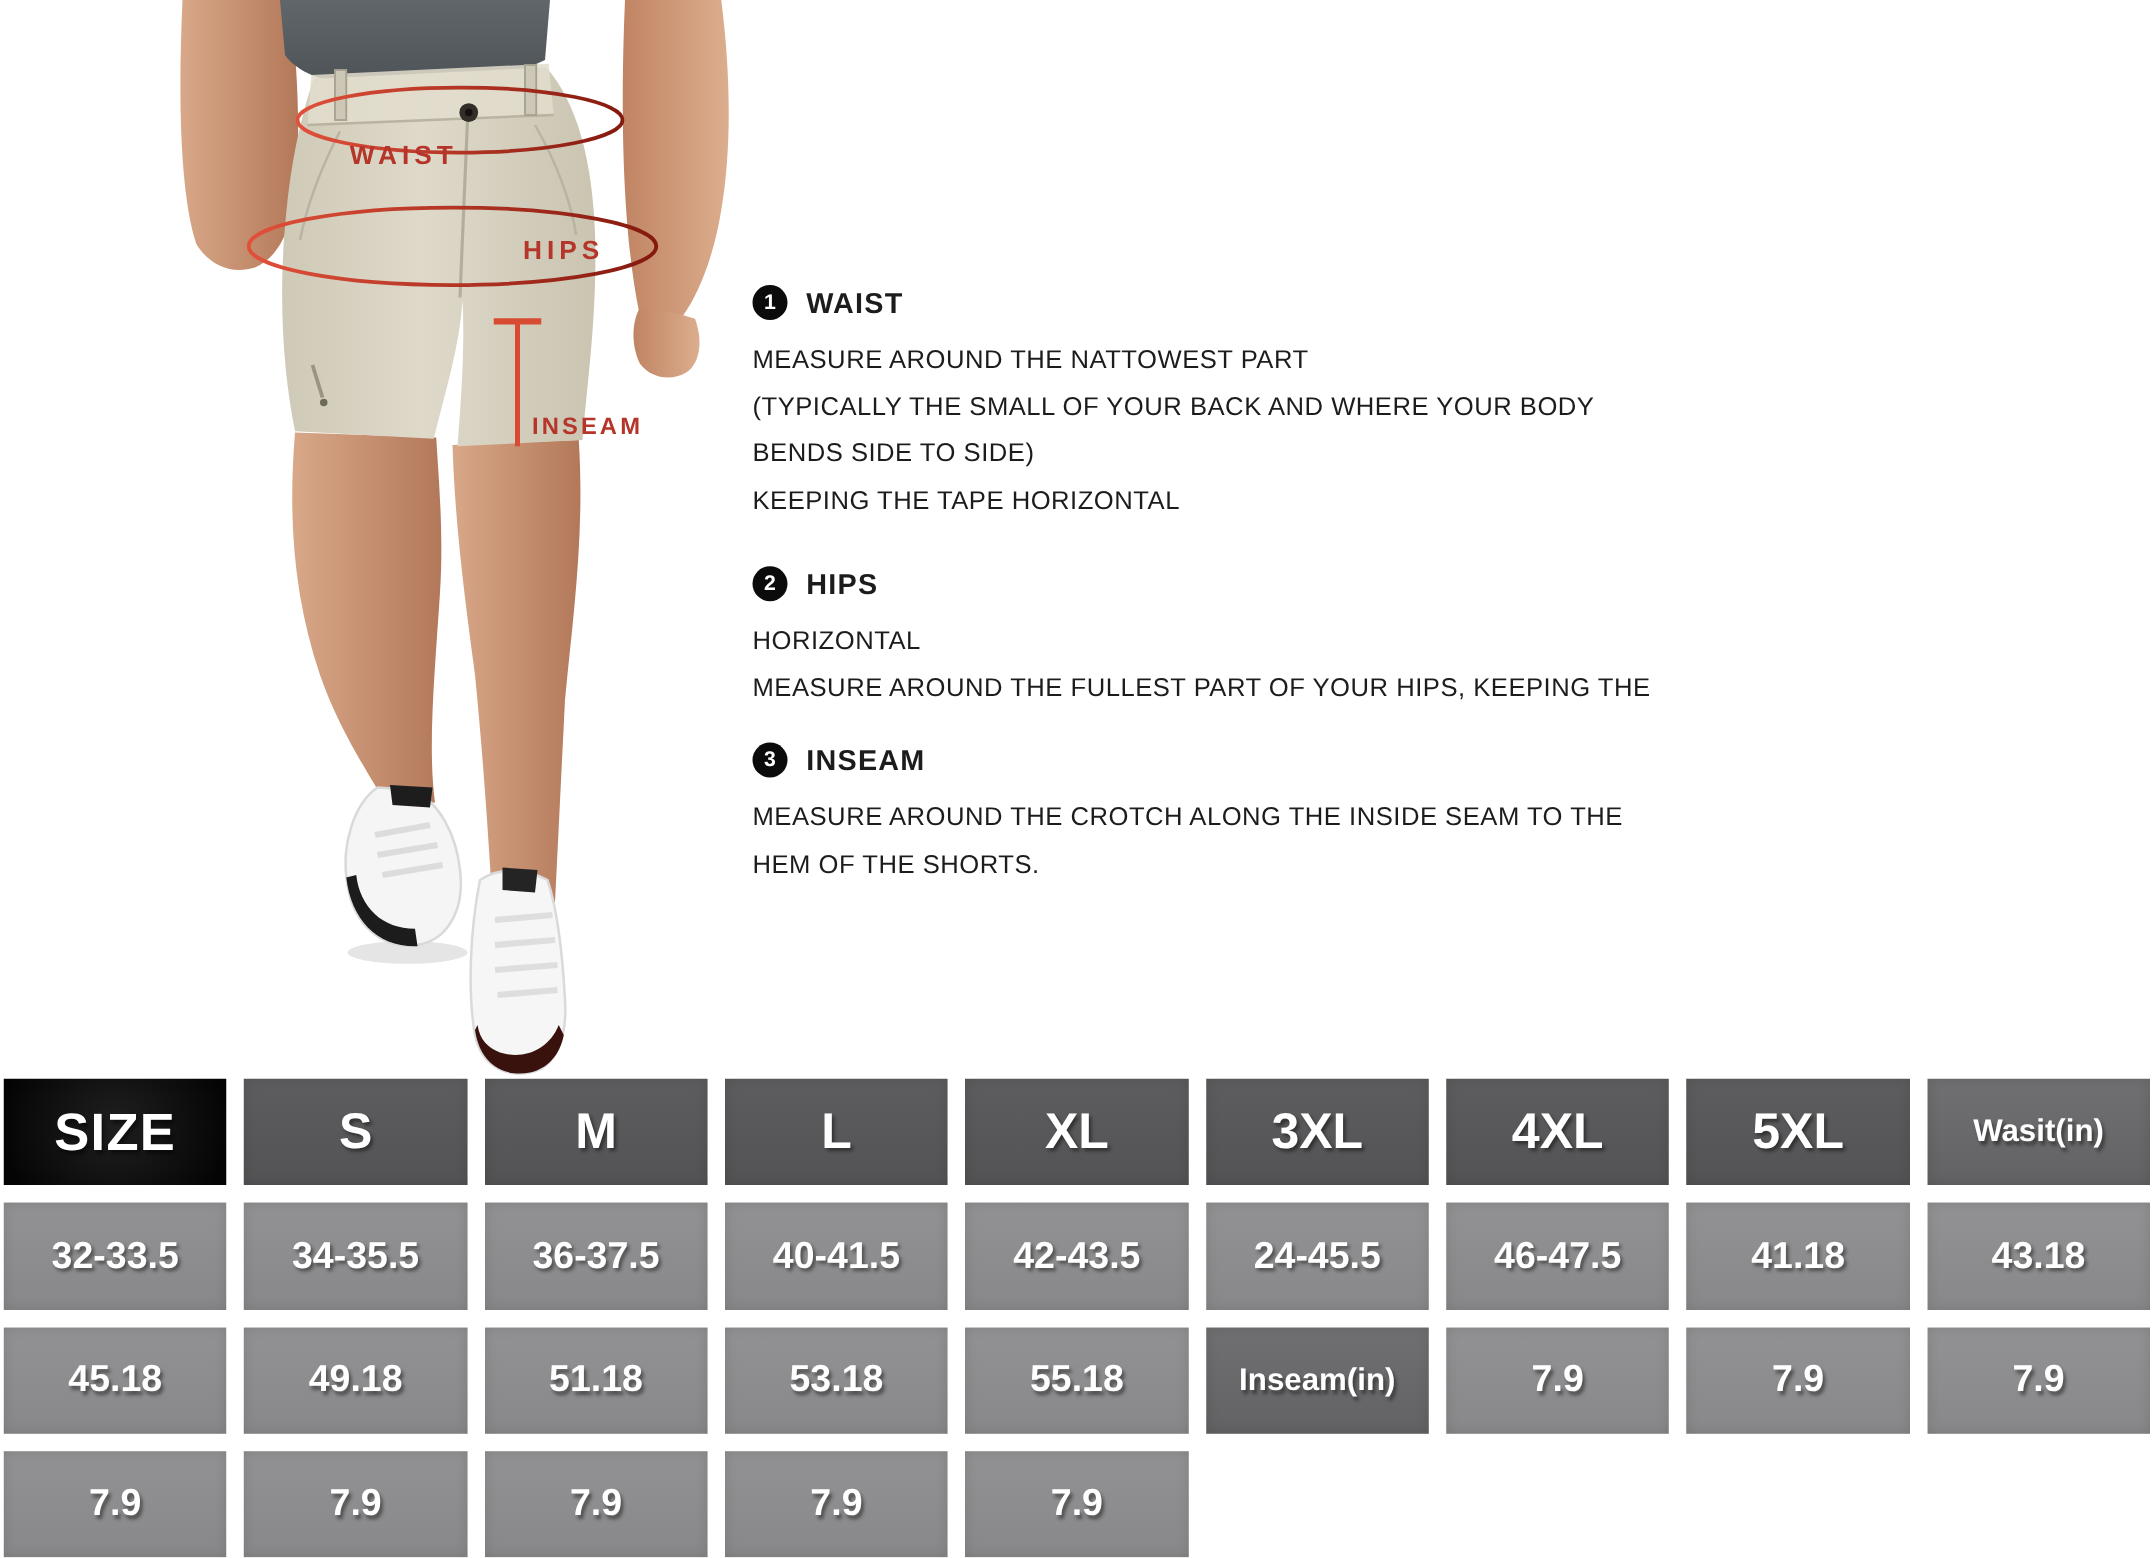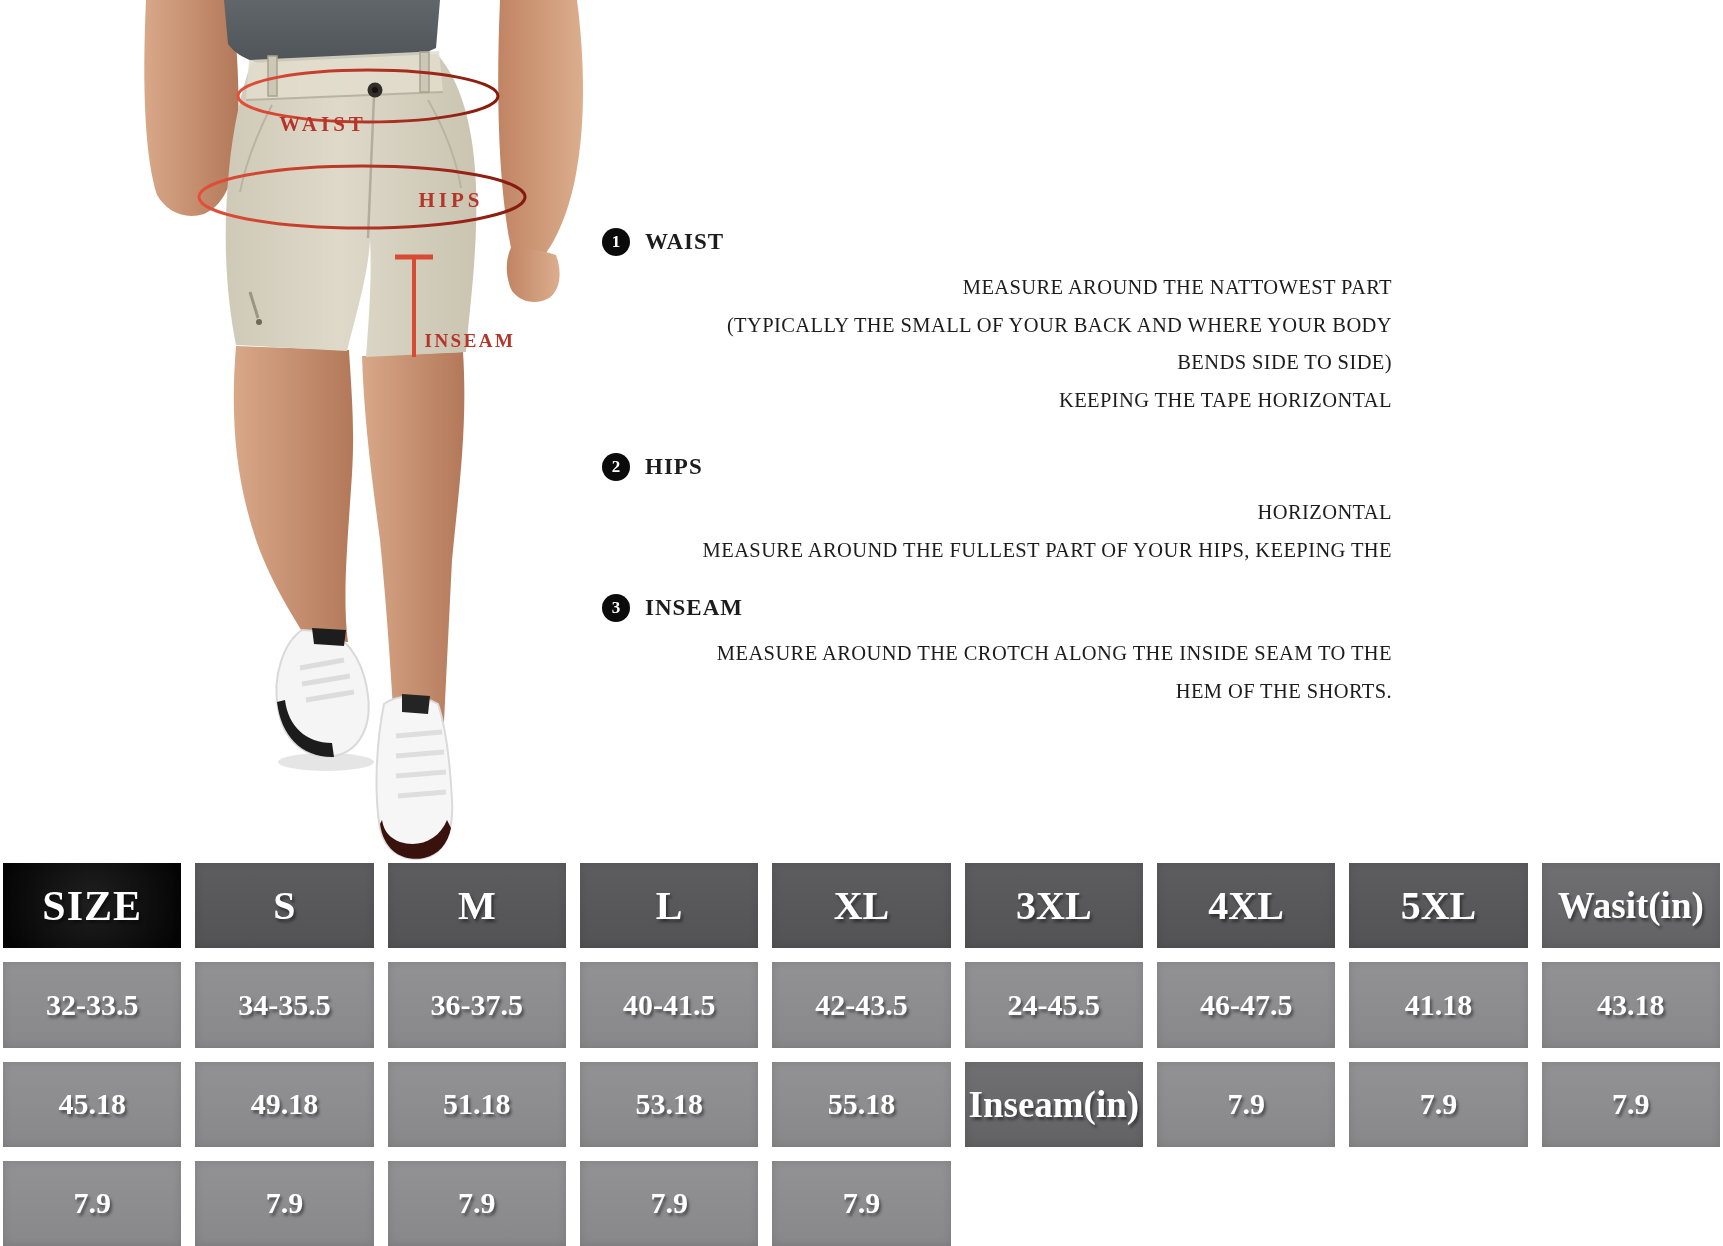--- a/index.html
+++ b/index.html
@@ -1,50 +1,50 @@
 <!DOCTYPE html>
 <html><head>
 <meta charset="utf-8">
 <style>
   html,body { margin:0; padding:0; background:#ffffff; }
   #canvas {
     position:relative; width:1723px; height:1246px; background:#ffffff;
-    overflow:hidden; font-family:Liberation Serif, serif;
+    overflow:hidden; font-family:Liberation Sans, sans-serif;
   }
 
   
   #figure-svg { position:absolute; left:0; top:0; }
 
   
   .guide-section { position:absolute; left:602px; width:790px; color:#1c1c1c; }
   .sec-head { display:flex; align-items:center; gap:15px; margin-bottom:13px; }
   .bullet {
     width:28px; height:28px; border-radius:50%; background:#0b0b0b; color:#ffffff;
     display:flex; align-items:center; justify-content:center;
     font-size:17px; font-weight:bold; flex:0 0 28px;
   }
   .sec-title { font-size:23px; font-weight:bold; letter-spacing:1px; }
-  .sec-line { font-size:20.5px; line-height:37.5px; letter-spacing:0.4px; white-space:nowrap;text-align:right; }
+  .sec-line { font-size:20.5px; line-height:37.5px; letter-spacing:0.4px; white-space:nowrap; }
 
   
   #size-table {
     position:absolute; left:0; top:860px; width:1723px; height:386px;
     box-sizing:border-box; padding:3px 3px 0 3px; background:#ffffff;
     display:grid; grid-template-columns:repeat(9,1fr); grid-template-rows:repeat(4,1fr);
     gap:14px;
   }
   .cell {
     display:flex; align-items:center; justify-content:center;
     color:#ffffff; font-weight:bold;
     text-shadow:2px 3px 3px rgba(0,0,0,0.45);
     box-shadow:inset 0 0 10px rgba(0,0,0,0.12);
   }
   .c-size  { background:radial-gradient(circle at 50% 45%, #1f1f1f 0%, #050505 90%); font-size:42px; letter-spacing:1px; }
   .c-head  { background:linear-gradient(180deg,#5d5d5f,#535355); font-size:40px; }
-  .c-label { background:linear-gradient(180deg,#707072,#626264); font-size:37px; }
+  .c-label { background:linear-gradient(180deg,#707072,#626264); font-size:25px; }
   .c-data  { background:linear-gradient(180deg,#929294,#88888a); font-size:30px; }
 </style>
 </head>
 <body>
 
 <div id="canvas">
 
   <svg id="figure-svg" width="620" height="860" viewBox="0 0 620 860" aria-hidden="true">
     <defs>
       <linearGradient id="skinG" x1="0" y1="0" x2="1" y2="0">

